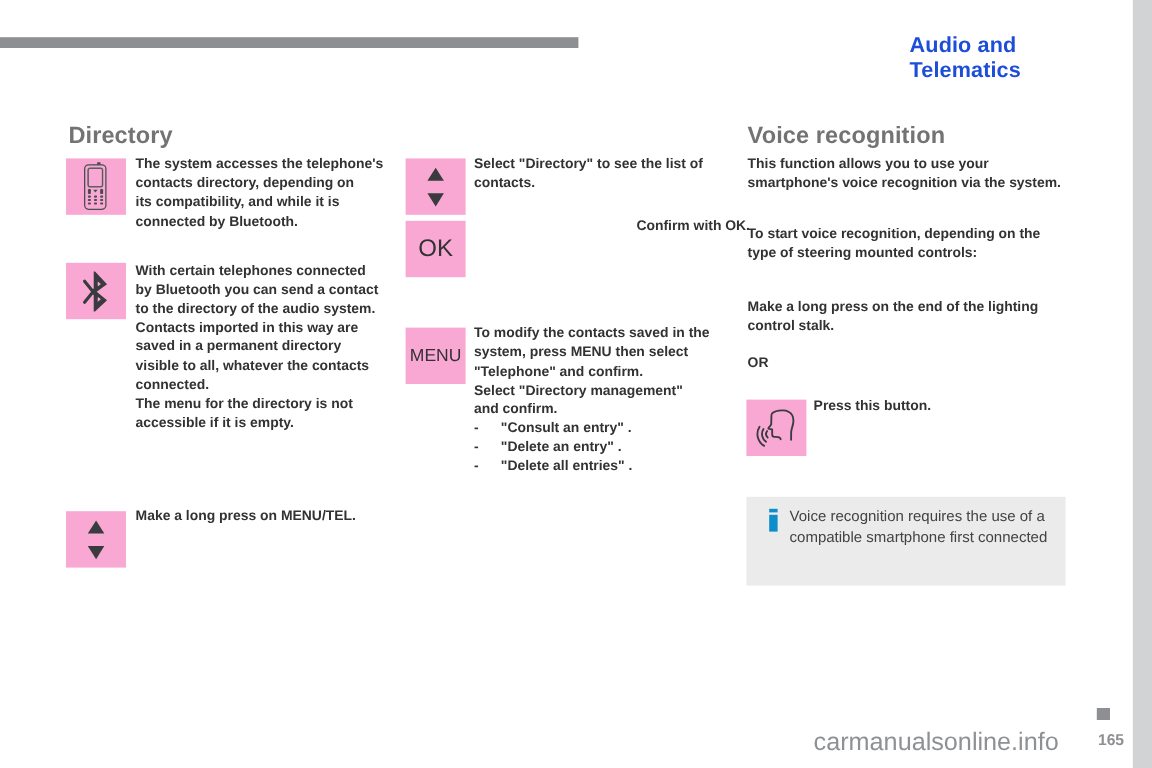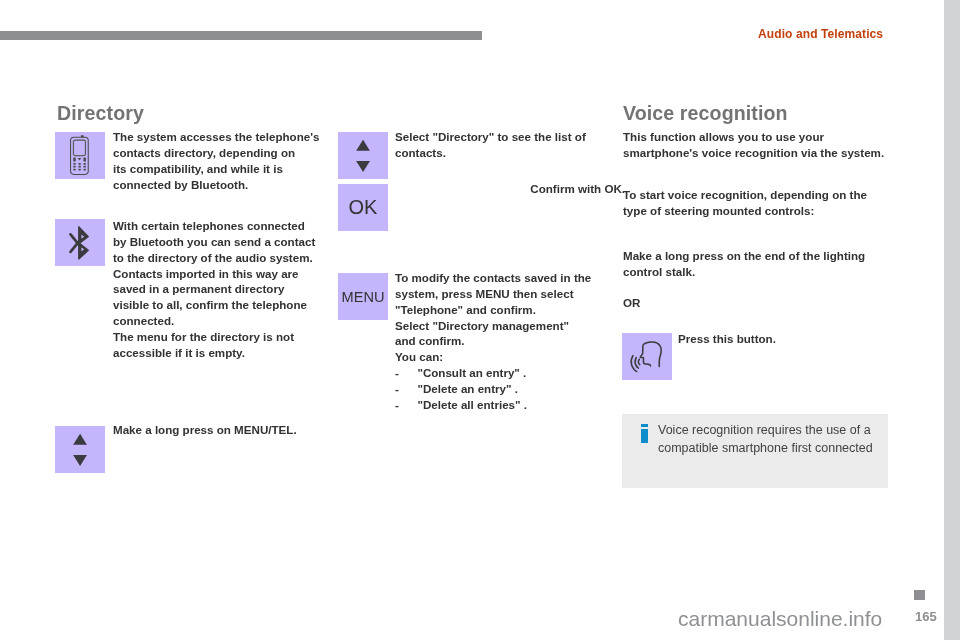--- a/index.html
+++ b/index.html
@@ -3,25 +3,25 @@
 <meta charset="utf-8">
 <style>
   html,body{margin:0;padding:0;}
   body{-webkit-font-smoothing:antialiased;}
   .page{opacity:0.999;}
   body{width:960px;height:640px;background:#d2d3d5;font-family:"Liberation Sans",sans-serif;overflow:hidden;}
   .page{position:absolute;left:0;top:0;width:944px;height:640px;background:#ffffff;overflow:hidden;}
 
   
   .hdr-band{position:absolute;left:0;top:31px;width:482px;height:9px;background:#8d8f92;}
-  .hdr-title{position:absolute;left:758px;top:27px;font-size:12px;font-weight:bold;color:#c2410c;letter-spacing:.1px;}
+  .hdr-title{position:absolute;left:758px;top:27px;font-size:18px;font-weight:bold;color:#1d4ed8;letter-spacing:.1px;}
   .h2{font-size:19.6px;font-weight:bold;color:#737373;letter-spacing:.1px;}
   .body{font-size:11.6px;font-weight:bold;color:#323233;line-height:15.85px;}
 
-  .ib{width:50px;height:47px;background:#c4b5fd;display:flex;align-items:center;justify-content:center;}
+  .ib{width:50px;height:47px;background:#f9a8d4;display:flex;align-items:center;justify-content:center;}
   .btn-label{font-weight:normal;color:#323233;font-family:"Liberation Sans",sans-serif;}
   .btn-ok{font-size:20px;}
   .btn-menu{font-size:14.6px;}
 
   .info-box{position:absolute;background:#ebebeb;}
   .info-i{position:absolute;left:19px;top:9.5px;width:6.5px;}
   .info-i .dot{width:6.5px;height:3px;background:#0d8ecb;}
   .info-i .stem{width:6.5px;height:14px;background:#0d8ecb;margin-top:2px;}
   .info-txt{position:absolute;left:36px;top:6.5px;font-size:12.5px;color:#414244;line-height:18px;font-weight:normal;}
 
@@ -79,21 +79,21 @@
         M26.43 32.5 L29.06 30.3 L26.43 28.2 Z
       "></path>
     </svg>
   </div>
   <div class="body" style="position:absolute;left:113px;top:218px;width:240px;">
     <div>With certain telephones connected</div>
     <div>by Bluetooth you can send a contact</div>
     <div>to the directory of the audio system.</div>
     <div>Contacts imported in this way are</div>
     <div>saved in a permanent directory</div>
-    <div>visible to all, confirm the telephone</div>
+    <div>visible to all, whatever the contacts</div>
     <div>connected.</div>
     <div>The menu for the directory is not</div>
     <div>accessible if it is empty.</div>
   </div>
 
   <div class="ib" style="position:absolute;left:55px;top:426px;">
     <svg width="50" height="47" viewBox="0 0 50 47">
       <path d="M25.07 7.8 L31.93 18.65 L18.15 18.65 Z" fill="#3a3b3e"></path>
       <path d="M25.07 40.03 L18.15 28.95 L31.93 28.95 Z" fill="#3a3b3e"></path>
     </svg>
@@ -122,21 +122,20 @@
 
   <div class="ib" style="position:absolute;left:338px;top:273px;">
     <span class="btn-label btn-menu">MENU</span>
   </div>
   <div class="body" style="position:absolute;left:395px;top:270px;width:250px;">
     <div>To modify the contacts saved in the</div>
     <div>system, press MENU then select</div>
     <div>"Telephone" and confirm.</div>
     <div>Select "Directory management"</div>
     <div>and confirm.</div>
-    <div>You can:</div>
     <div class="bl"><span class="bl-d">-</span><span>"Consult an entry" .</span></div>
     <div class="bl"><span class="bl-d">-</span><span>"Delete an entry" .</span></div>
     <div class="bl"><span class="bl-d">-</span><span>"Delete all entries" .</span></div>
   </div>
 
   <div class="h2" style="left:623px;top:102px;position:absolute;">Voice recognition</div>
   <div class="body" style="position:absolute;left:623px;top:129px;width:290px;">
     <div>This function allows you to use your</div>
     <div>smartphone's voice recognition via the system.</div>
   </div>

